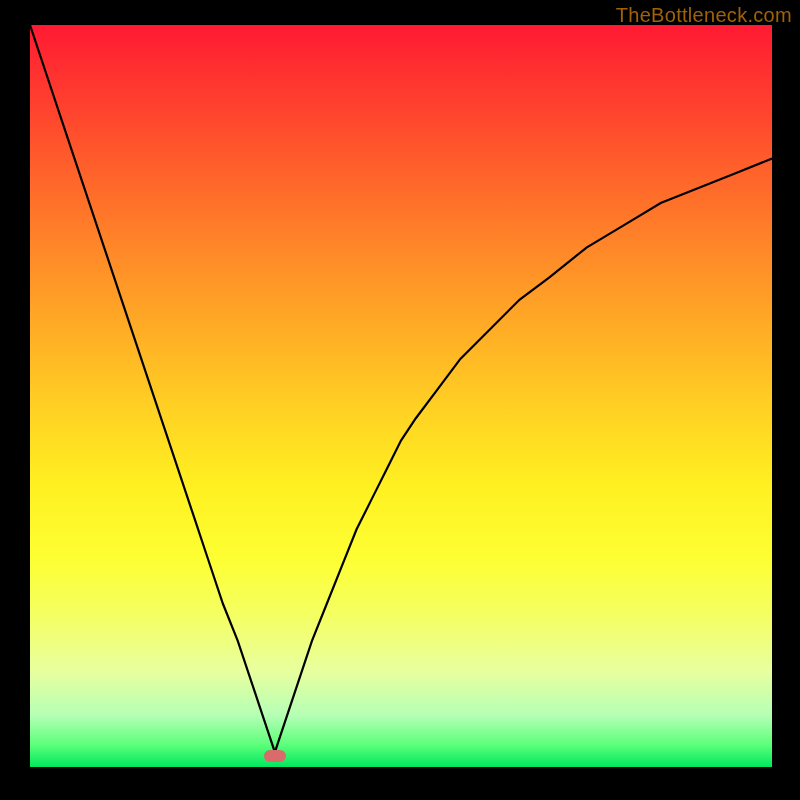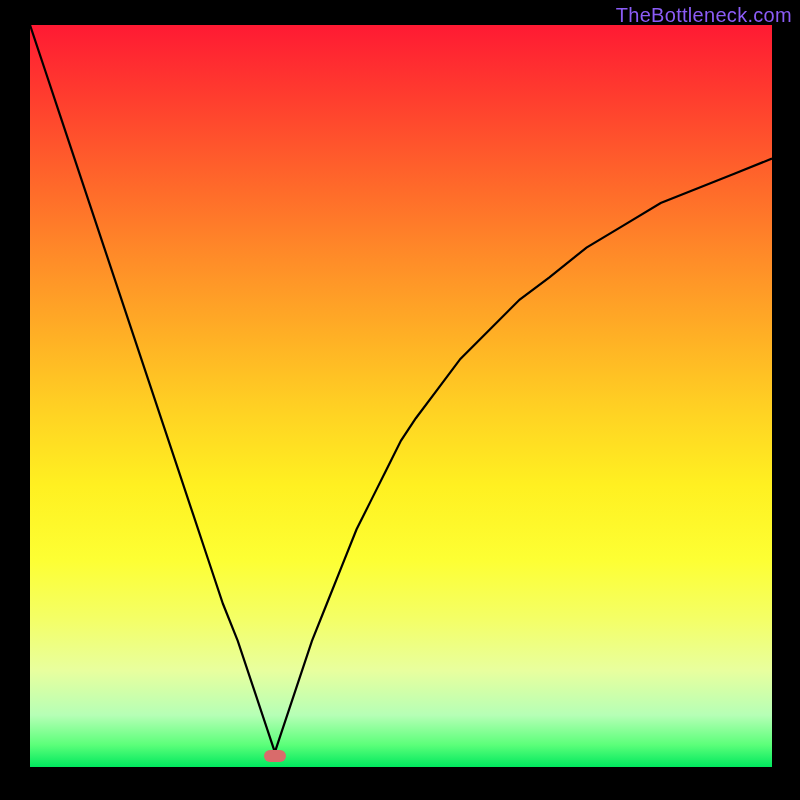--- a/index.html
+++ b/index.html
@@ -47,21 +47,21 @@
     background: #d96b6b;
     border-radius: 6px;
     transform: translate(-50%, -50%);
   }
   .watermark {
     position: absolute;
     top: 4px;
     right: 8px;
     font-family: Arial, Helvetica, sans-serif;
     font-size: 20px;
-    color: #8b5cf6;
+    color: #a16207;
     letter-spacing: 0.3px;
   }
 </style>
 </head>
 <body>
 <div class="frame">
 
   <div class="plot-area"></div>
 
   <svg class="curve" viewBox="0 0 742 742" preserveAspectRatio="none">

